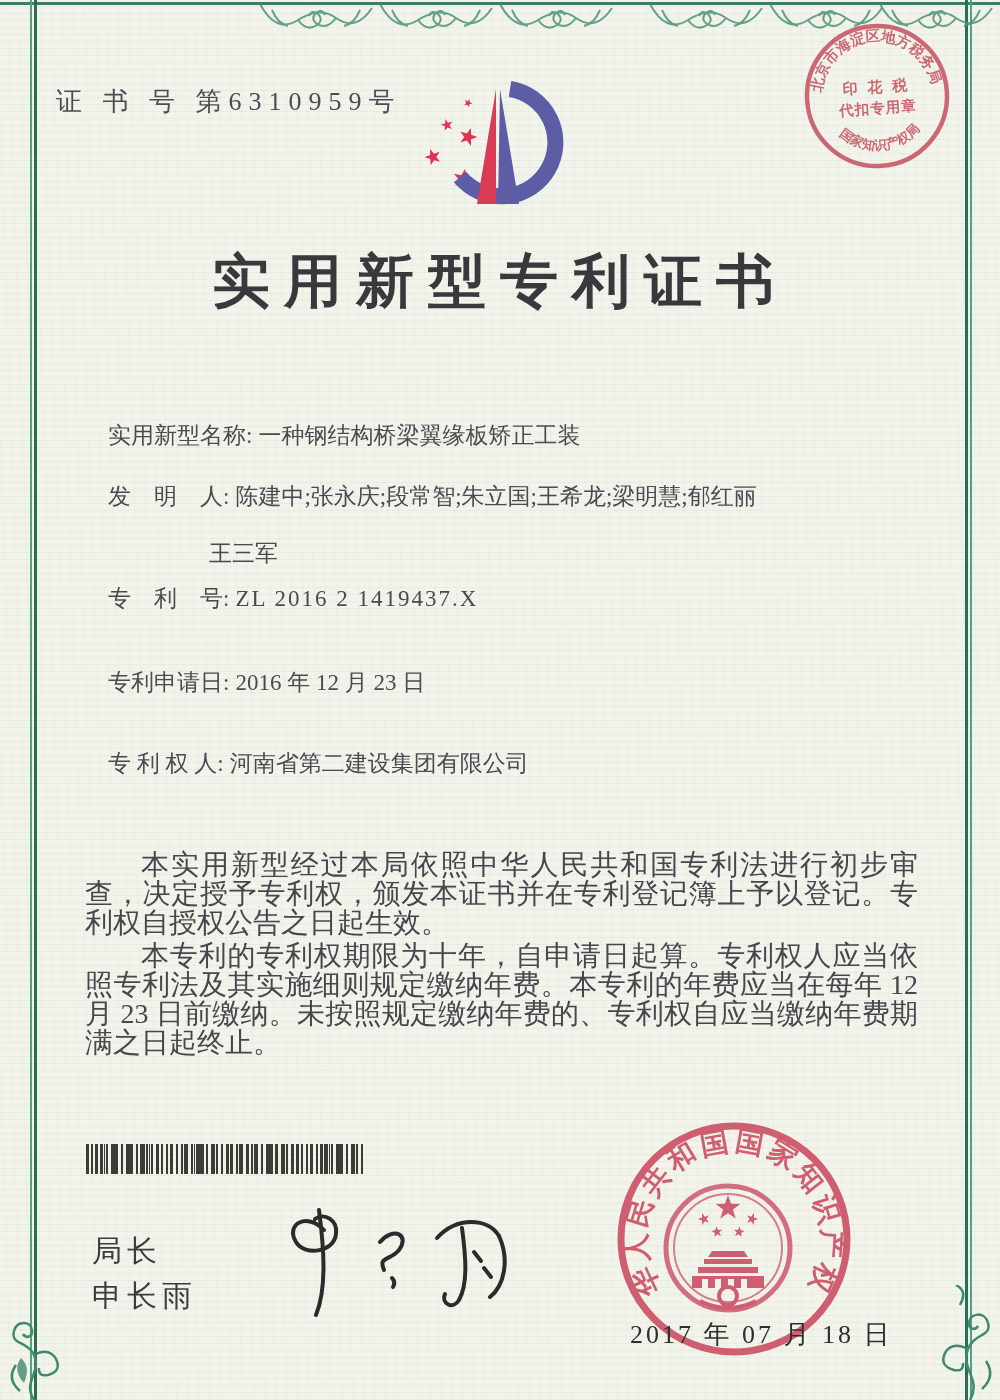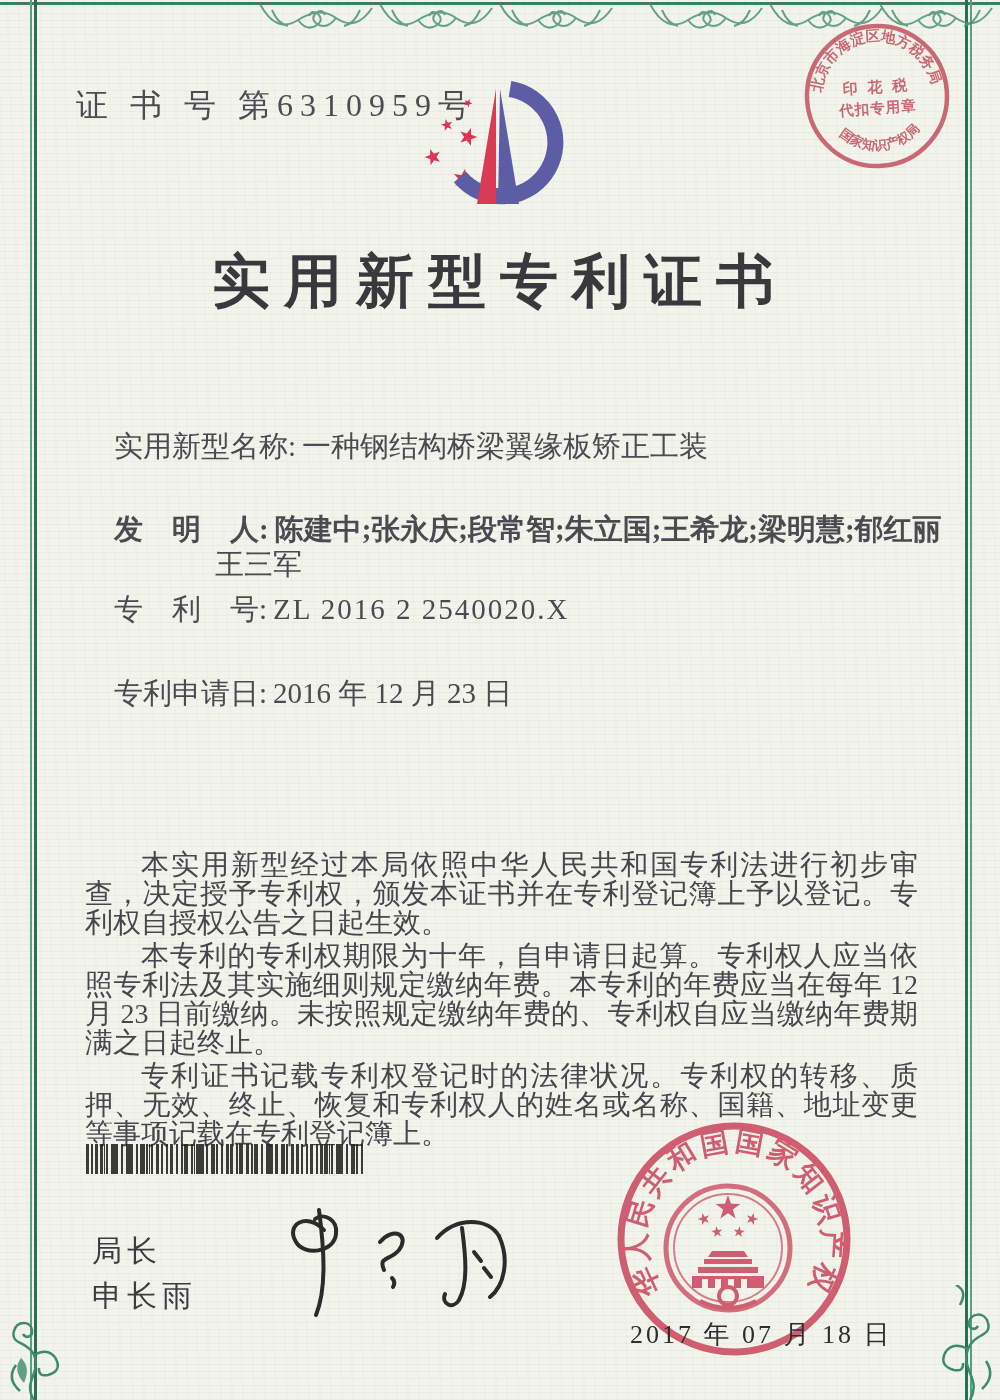--- a/index.html
+++ b/index.html
@@ -11,28 +11,28 @@
     position:relative;width:1000px;height:1400px;overflow:hidden;
     background-color:#f2f4ec;
     background-image:
       repeating-linear-gradient(0deg, rgba(170,188,168,0.14) 0 1px, transparent 1px 7px),
       repeating-linear-gradient(88deg, rgba(190,200,185,0.07) 0 2px, transparent 2px 11px);
   }
   .abs{position:absolute;}
   
   .vline,.hline{position:absolute;}
   .cert-no{
-    left:76px;top:84px;font-size:32px;color:#4c4c52;letter-spacing:7px;
+    left:56px;top:84px;font-size:26px;color:#4c4c52;letter-spacing:7px;
     white-space:pre;
   }
   .title{
     left:0;top:243px;width:1000px;text-align:center;
     font-size:58px;font-weight:bold;color:#39393d;letter-spacing:14px;
   }
-  .field{position:absolute;left:85px;font-size:29px;color:#4a4a50;white-space:pre;}
+  .field{position:absolute;left:85px;font-size:23px;color:#4a4a50;white-space:pre;}
   .field .lab{display:inline-block;min-width:112px;}
   .field .val{margin-left:6px;}
   .body-text{
     position:absolute;left:85px;top:850px;width:833px;
     font-size:28px;line-height:29px;color:#46464c;text-align:justify;
   }
   .body-text p{margin:0 0 4px 0;text-indent:2em;}
   .barcode{
     position:absolute;left:86px;top:1144px;width:278px;height:30px;
     background-image:
@@ -134,37 +134,39 @@
     </text>
     <text x="82" y="78" text-anchor="middle" font-size="15" letter-spacing="3" fill="#c4505e" font-weight="bold">印 花 税</text>
     <text x="82" y="99" text-anchor="middle" font-size="14.5" letter-spacing="1" fill="#c4505e" font-weight="bold">代扣专用章</text>
   </svg>
 
   <div class="abs title">实用新型专利证书</div>
 
   <div class="field" style="top:394px;">
     <span class="lab">实用新型名称:</span><span class="val">一种钢结构桥梁翼缘板矫正工装</span>
   </div>
-  <div class="field" style="top:477px;font-weight:bold;">
+  <div class="field" style="top:455px;">
     <span class="lab">发　明　人:</span><span class="val">陈建中;张永庆;段常智;朱立国;王希龙;梁明慧;郁红丽</span>
   </div>
   <div class="field" style="top:512px;left:180px;">
     <span class="val">王三军</span>
   </div>
   <div class="field" style="top:557px;">
-    <span class="lab">专　利　号:</span><span class="val" style="font-family:'Liberation Serif','DejaVu Serif',serif;letter-spacing:2px;">ZL 2016 2 2540020.X</span>
+    <span class="lab">专　利　号:</span><span class="val" style="font-family:'Liberation Serif','DejaVu Serif',serif;letter-spacing:2px;">ZL 2016 2 1419437.X</span>
   </div>
   <div class="field" style="top:641px;">
     <span class="lab">专利申请日:</span><span class="val">2016 年 12 月 23 日</span>
+  </div>
+  <div class="field" style="top:722px;">
+    <span class="lab">专 利 权 人:</span><span class="val">河南省第二建设集团有限公司</span>
   </div>
 
   <div class="body-text">
     <p>本实用新型经过本局依照中华人民共和国专利法进行初步审查，决定授予专利权，颁发本证书并在专利登记簿上予以登记。专利权自授权公告之日起生效。</p>
     <p>本专利的专利权期限为十年，自申请日起算。专利权人应当依照专利法及其实施细则规定缴纳年费。本专利的年费应当在每年 12 月 23 日前缴纳。未按照规定缴纳年费的、专利权自应当缴纳年费期满之日起终止。</p>
-    <p>专利证书记载专利权登记时的法律状况。专利权的转移、质押、无效、终止、恢复和专利权人的姓名或名称、国籍、地址变更等事项记载在专利登记簿上。</p>
   </div>
 
   <div class="barcode"></div>
 
   <div class="officer" style="top:1231px;">局长</div>
   <div class="officer" style="top:1276px;">申长雨</div>
 
   <svg class="sig" width="300" height="120" viewBox="0 0 300 120">
     <g stroke="#2b2b2b" stroke-width="4" fill="none" stroke-linecap="round">
       <path d="M72,30 C55,12 33,24 44,42 C52,56 82,53 84,34 C86,20 72,12 63,19"></path>

